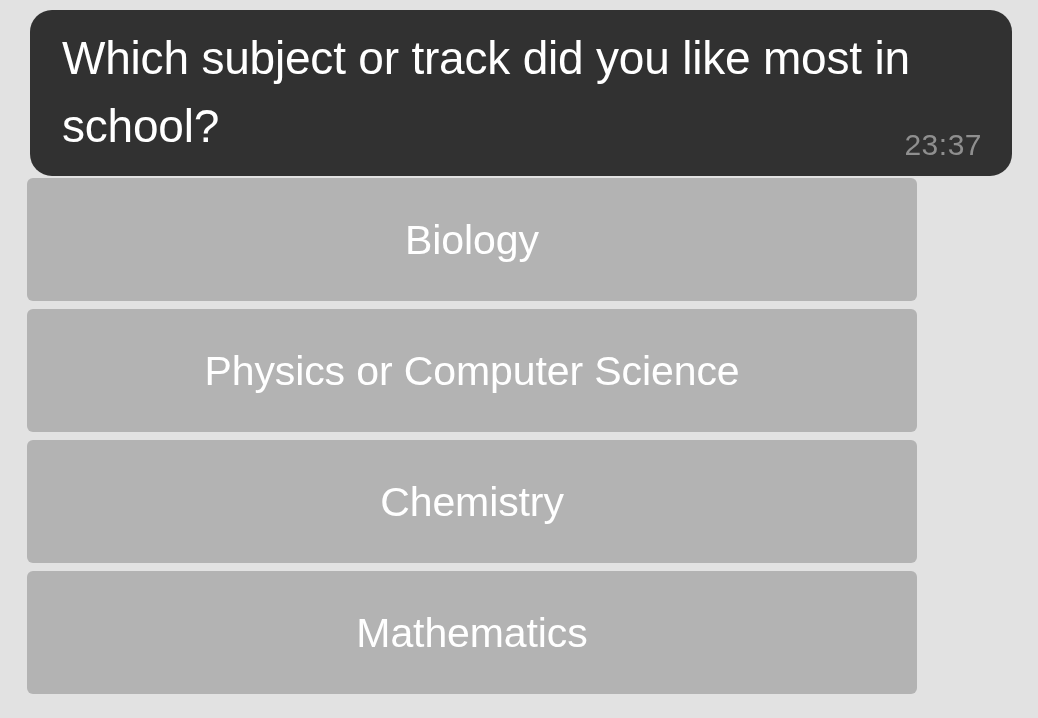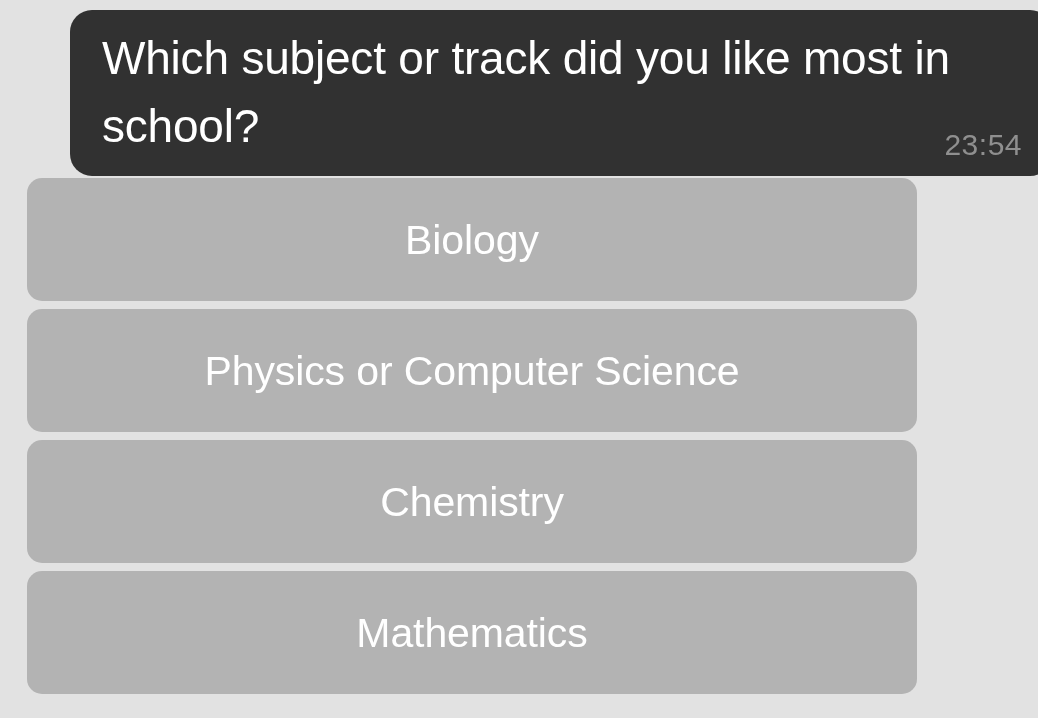--- a/index.html
+++ b/index.html
@@ -21,21 +21,20 @@
     background: #e2e2e2;
     box-sizing: border-box;
   }
 
   
   .message-row {
     position: absolute;
     left: 30px;
     top: 10px;
     width: 815px;
-    margin-left: 40px;
   }
 
   .bubble {
     position: relative;
     background: #313131;
     border-radius: 22px;
     padding: 14px 24px 16px 32px;
     box-sizing: border-box;
     width: 982px;
     min-height: 158px;
@@ -77,21 +76,21 @@
 
   .option-button {
     display: flex;
     align-items: center;
     justify-content: center;
     width: 890px;
     height: 123px;
     margin-bottom: 8px;
     background: #b3b3b3;
     border: none;
-    border-radius: 15px;
+    border-radius: 6px;
     box-sizing: border-box;
     padding: 0 20px;
     cursor: pointer;
     -webkit-font-smoothing: antialiased;
   }
 
   .option-button:last-child {
     margin-bottom: 16px;
   }
 
@@ -106,21 +105,21 @@
 </style>
 </head>
 <body>
 
 <div id="chat-screen">
 
   <div class="message-row">
     <div class="bubble">
       <div class="bubble-text">Which subject or track did you like most in school?</div>
       <div class="bubble-meta">
-        <span class="bubble-time">23:54</span>
+        <span class="bubble-time">23:37</span>
       </div>
     </div>
   </div>
 
   <div id="options-list">
 
     <button class="option-button">
       <span class="option-label">Biology</span>
     </button>
 

